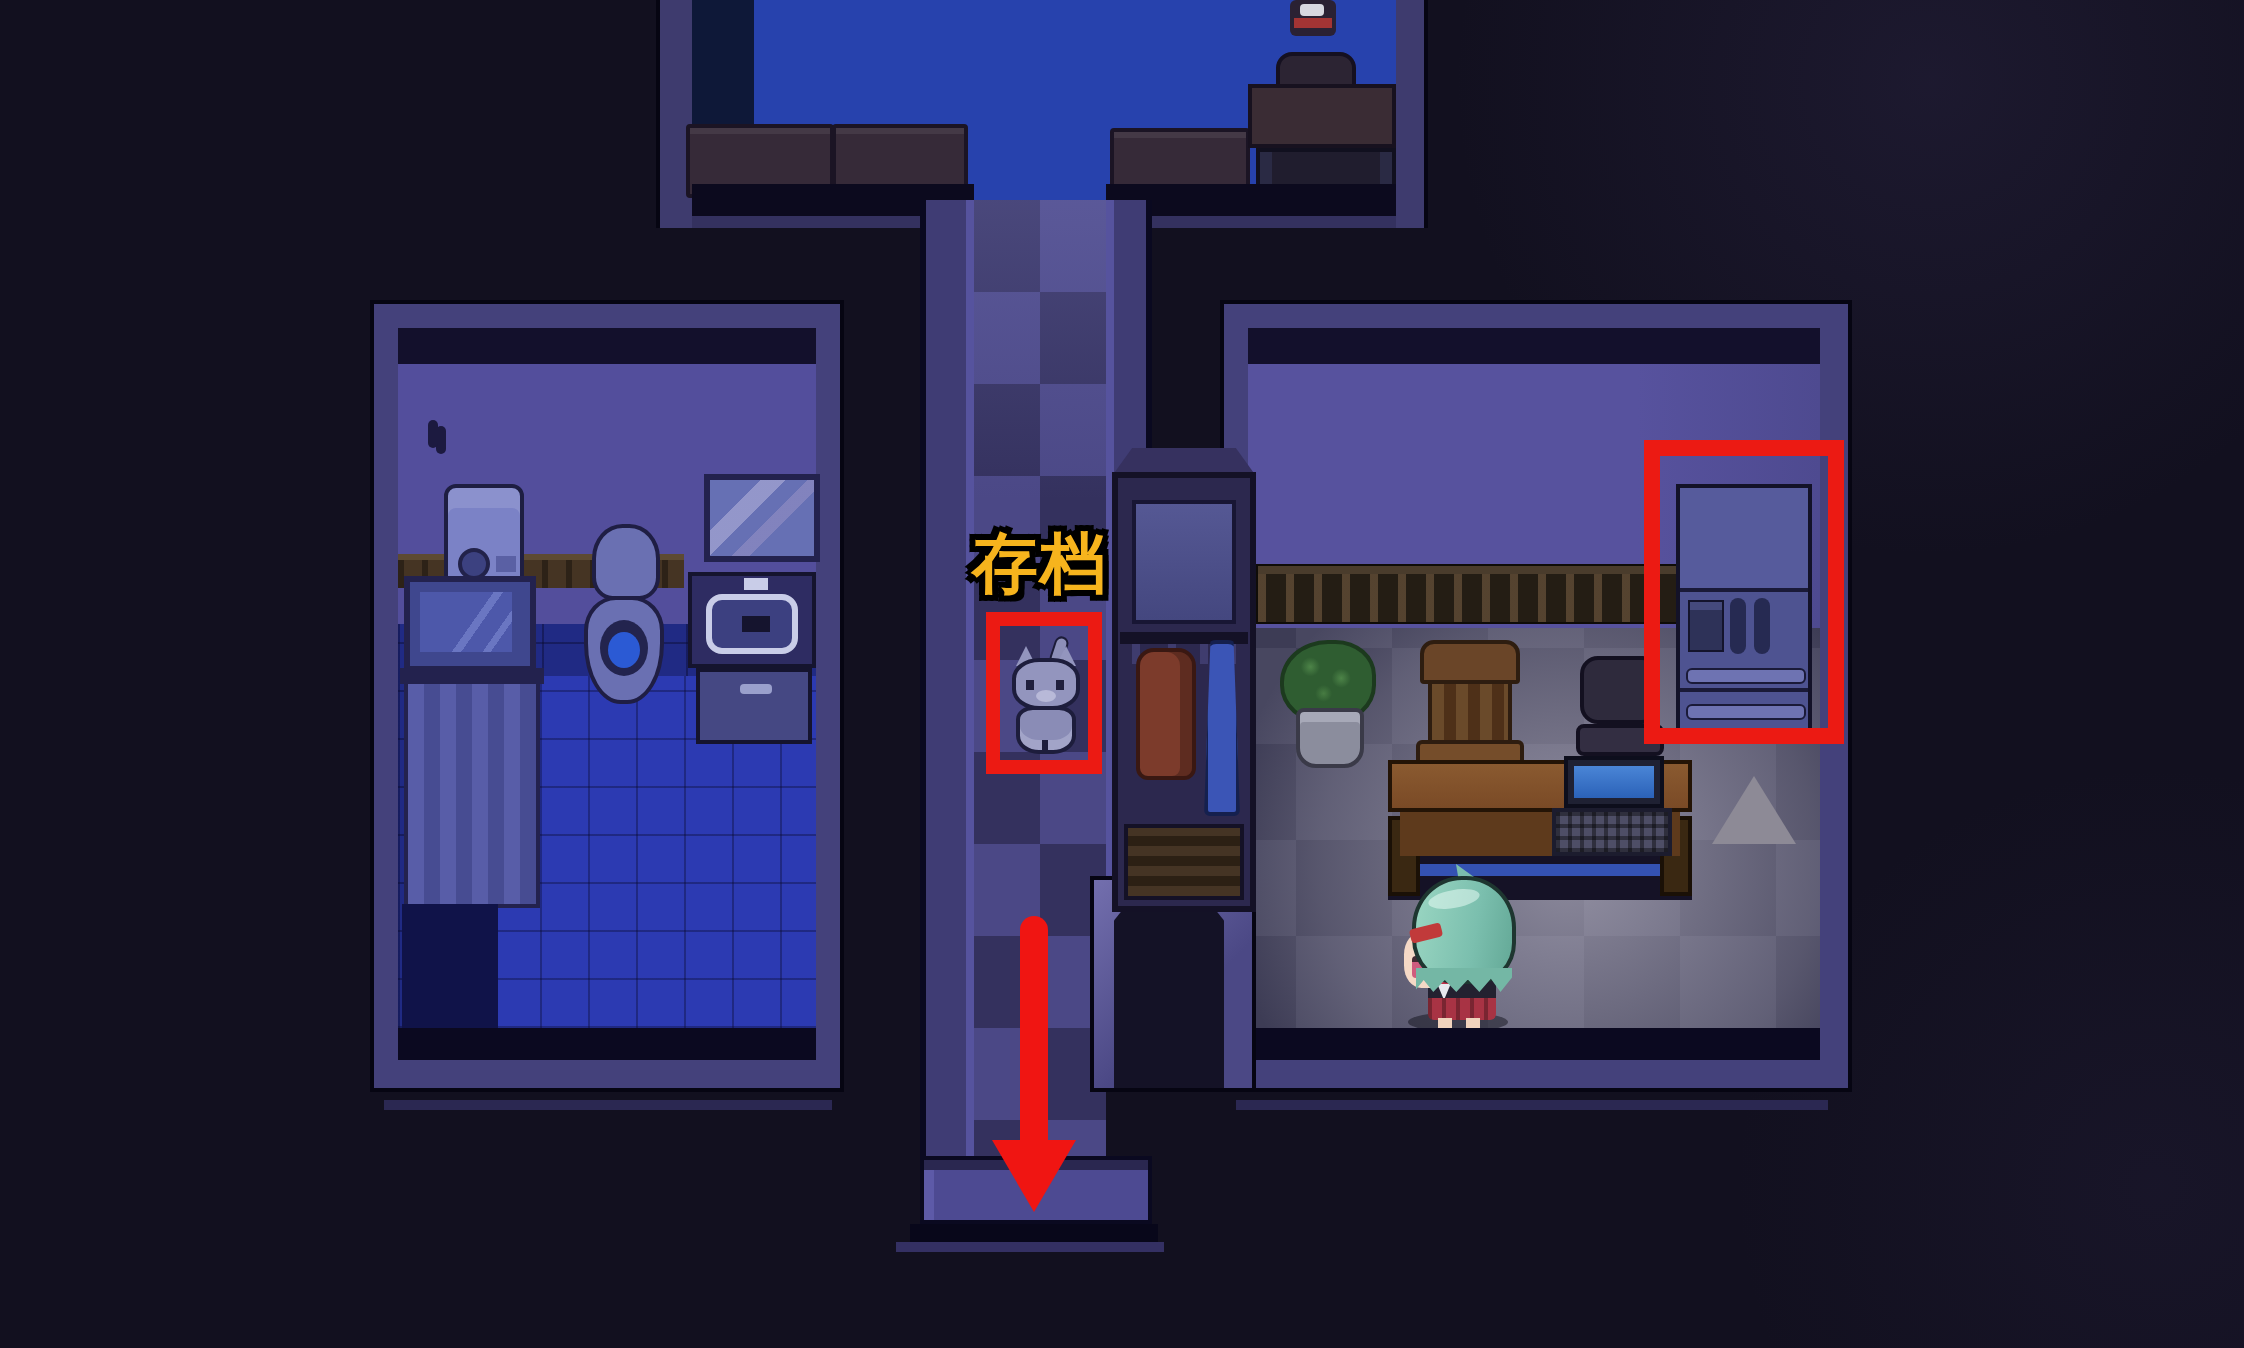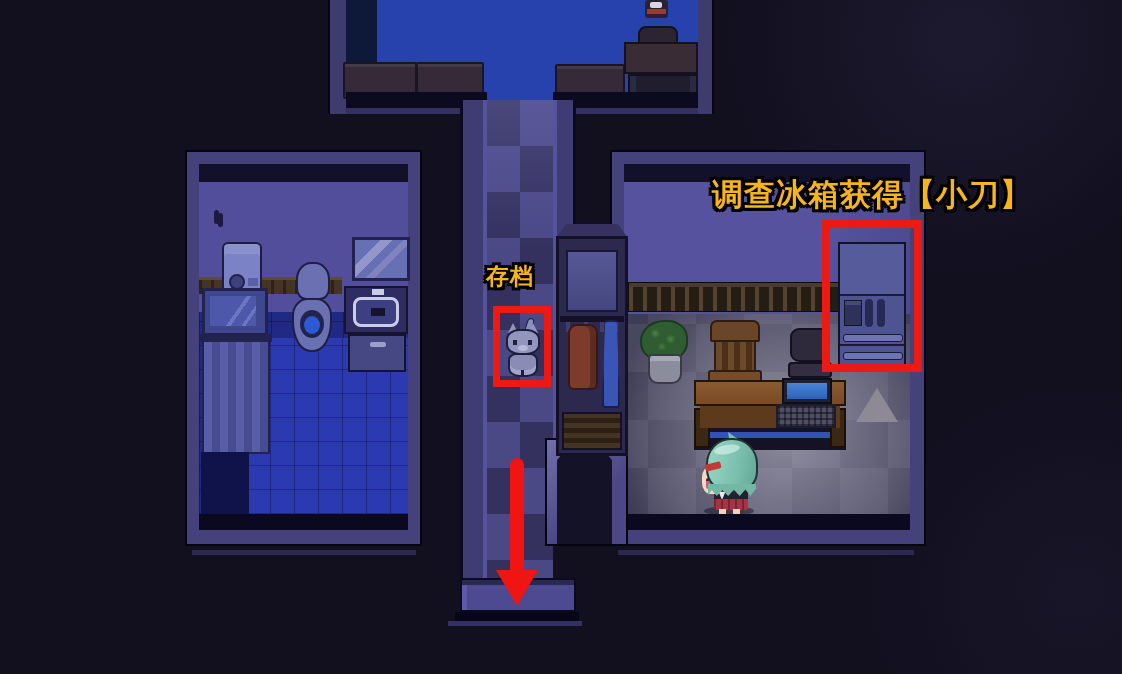--- a/index.html
+++ b/index.html
@@ -203,19 +203,18 @@
     <div class="a" style="left:9px;top:22px;width:4px;height:5px;background:#20203e;"></div>
     <div class="a" style="left:24px;top:22px;width:4px;height:5px;background:#20203e;"></div>
     <div class="a" style="left:14px;top:27px;width:10px;height:6px;background:#b8b9d8;border-radius:50%;"></div>
     <div class="a" style="left:4px;top:35px;width:30px;height:24px;background:#8a8cb6;border:2px solid #1d1d3c;border-radius:28% 28% 38% 38%;box-shadow:inset 0 -5px 0 #a2a4c8;box-sizing:border-box;"></div>
     <div class="a" style="left:17px;top:52px;width:3px;height:7px;background:#1d1d3c;"></div>
   </div>
 
   <div class="redbox" style="left:493px;top:306px;width:58px;height:81px;"></div>
   <div class="redbox" style="left:822px;top:220px;width:100px;height:152px;border-width:8px;"></div>
 
-  <div class="ann" style="left:486px;top:265px;font-size:23px;">存档</div>
-  <div class="ann" style="left:712px;top:179px;font-size:31px;">调查冰箱获得【小刀】</div>
+  <div class="ann" style="left:486px;top:265px;font-size:33px;">存档</div>
 
   <div class="a" style="left:510px;top:458px;width:14px;height:116px;background:var(--arrow-color,#f01512);border-radius:7px 7px 0 0;"></div>
   <div class="a" style="left:496px;top:570px;width:0;height:0;border-left:21px solid transparent;border-right:21px solid transparent;border-top:36px solid var(--arrow-color,#f01512);"></div>
 
 </div>
 
 </body></html>

